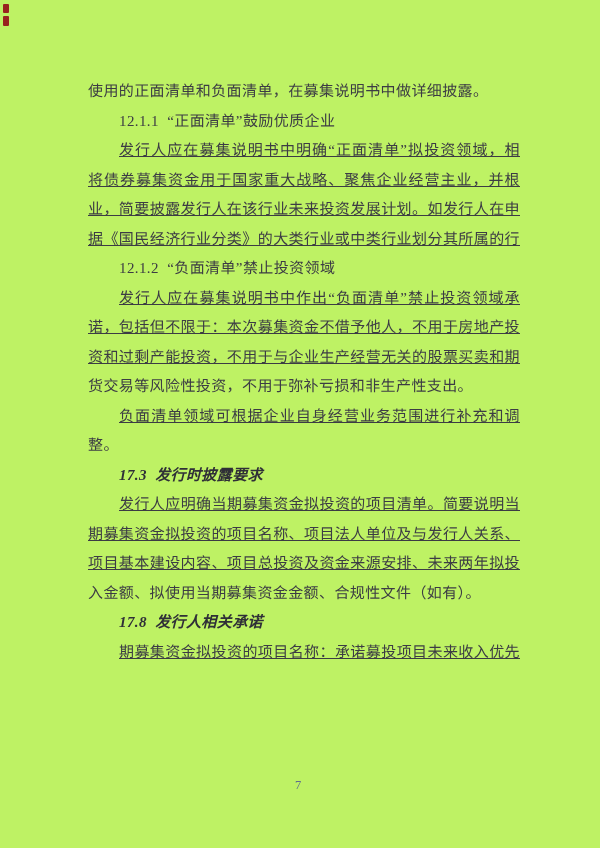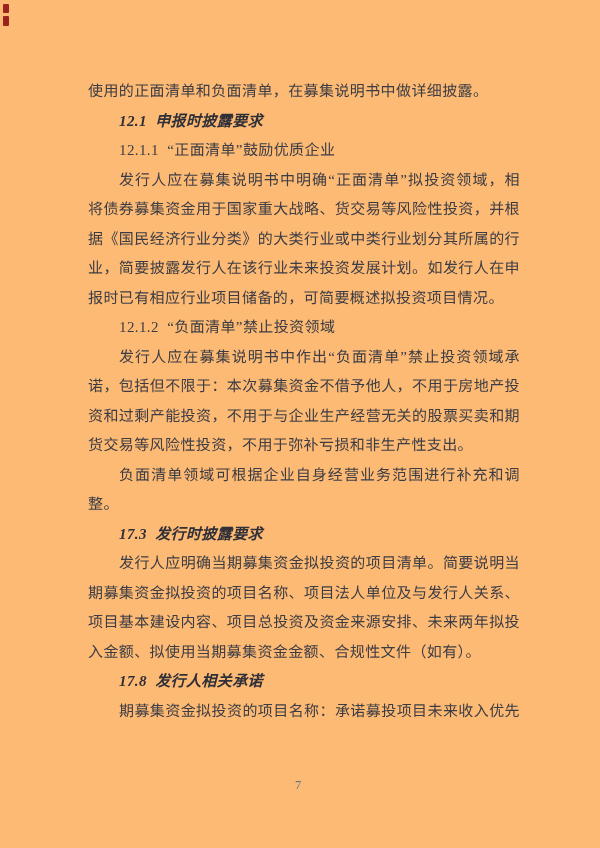--- a/index.html
+++ b/index.html
@@ -3,41 +3,42 @@
 <meta charset="utf-8">
 <style>
   html, body { margin: 0; padding: 0; }
   body {
     width: 600px; height: 848px;
     background: #ffffff;
     position: relative;
     overflow: hidden;
     font-family: "Liberation Serif", "DejaVu Serif", serif;
   }
-  .page { position: absolute; inset: 0; background: #fdba74; }
+  .page { position: absolute; inset: 0; background: #bef264; }
 
   
   .mark { position: absolute; border-radius: 1px; }
   .mark-1 { left: 3px; top: 4px;  width: 6px; height: 9px; }
   .mark-2 { left: 3px; top: 16px; width: 6px; height: 10px; }
 
   .textblock { position: absolute; left: 88px; top: 77px; width: 432px; }
 
   .line {
     height: 29.5px;
     line-height: 29.5px;
     font-size: 15px;
     letter-spacing: 0.4px;
     color: #3c3c44;
   }
   .line.indent { padding-left: 31px; }
   .line.fill {
     text-align: justify;
     text-align-last: justify;
     text-justify: inter-character;
+    text-decoration: underline;
   }
   .line.h2 {
     font-weight: bold;
     font-style: italic;      
     color: #2f2f37;
     white-space: pre-wrap;
   }
   .line.h3 { white-space: pre-wrap; }
 
   .pageno {
@@ -51,27 +52,25 @@
 </style>
 </head>
 <body>
 
 <div class="page">
   <span class="mark mark-1" style="background: rgb(152, 35, 31);"></span>
   <span class="mark mark-2" style="background: rgb(152, 35, 31);"></span>
 
   <div class="textblock" id="textblock">
       <div class="line body">使用的正面清单和负面清单，在募集说明书中做详细披露。</div>
-      <div class="line h2 indent">12.1  申报时披露要求</div>
       <div class="line h3 indent">12.1.1  “正面清单”鼓励优质企业</div>
       <div class="line body indent fill">发行人应在募集说明书中明确“正面清单”拟投资领域，相</div>
-      <div class="line body fill">将债券募集资金用于国家重大战略、货交易等风险性投资，并根</div>
+      <div class="line body fill">将债券募集资金用于国家重大战略、聚焦企业经营主业，并根</div>
+      <div class="line body fill">业，简要披露发行人在该行业未来投资发展计划。如发行人在申</div>
       <div class="line body fill">据《国民经济行业分类》的大类行业或中类行业划分其所属的行</div>
-      <div class="line body fill">业，简要披露发行人在该行业未来投资发展计划。如发行人在申</div>
-      <div class="line body">报时已有相应行业项目储备的，可简要概述拟投资项目情况。</div>
       <div class="line h3 indent">12.1.2  “负面清单”禁止投资领域</div>
       <div class="line body indent fill">发行人应在募集说明书中作出“负面清单”禁止投资领域承</div>
       <div class="line body fill">诺，包括但不限于：本次募集资金不借予他人，不用于房地产投</div>
       <div class="line body fill">资和过剩产能投资，不用于与企业生产经营无关的股票买卖和期</div>
       <div class="line body">货交易等风险性投资，不用于弥补亏损和非生产性支出。</div>
       <div class="line body indent fill">负面清单领域可根据企业自身经营业务范围进行补充和调</div>
       <div class="line body">整。</div>
       <div class="line h2 indent">17.3  发行时披露要求</div>
       <div class="line body indent fill">发行人应明确当期募集资金拟投资的项目清单。简要说明当</div>
       <div class="line body fill">期募集资金拟投资的项目名称、项目法人单位及与发行人关系、</div>

